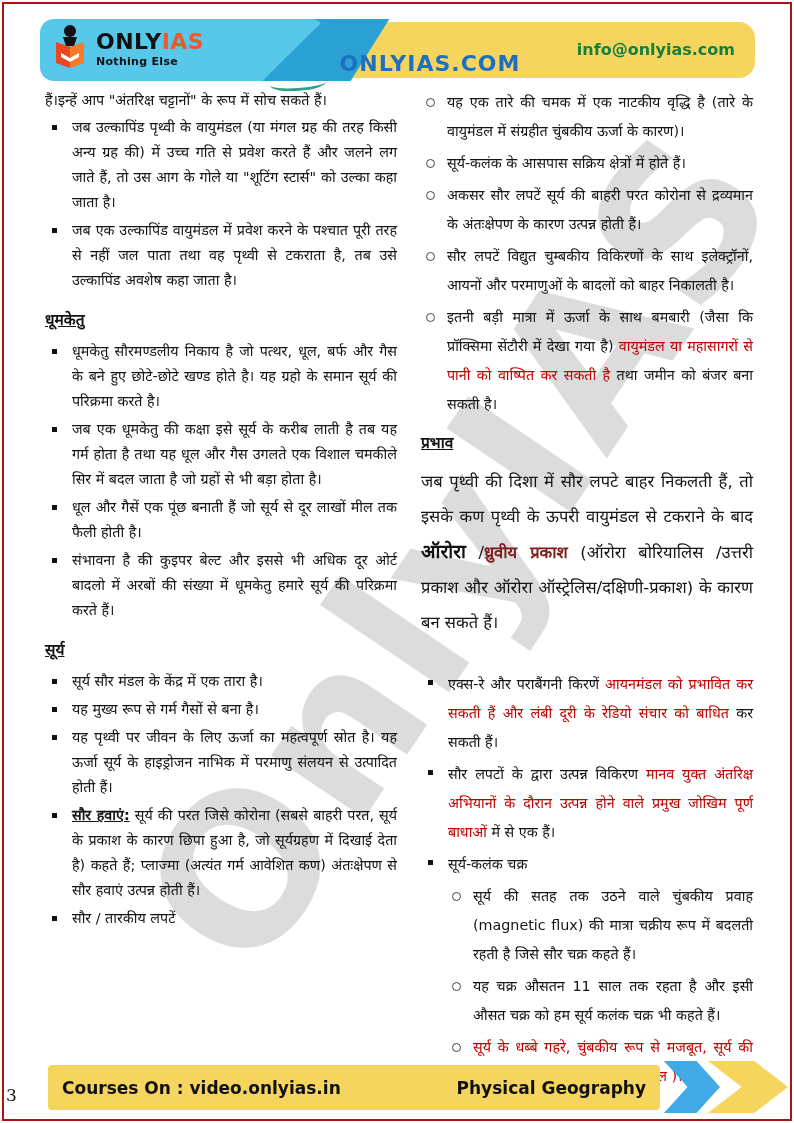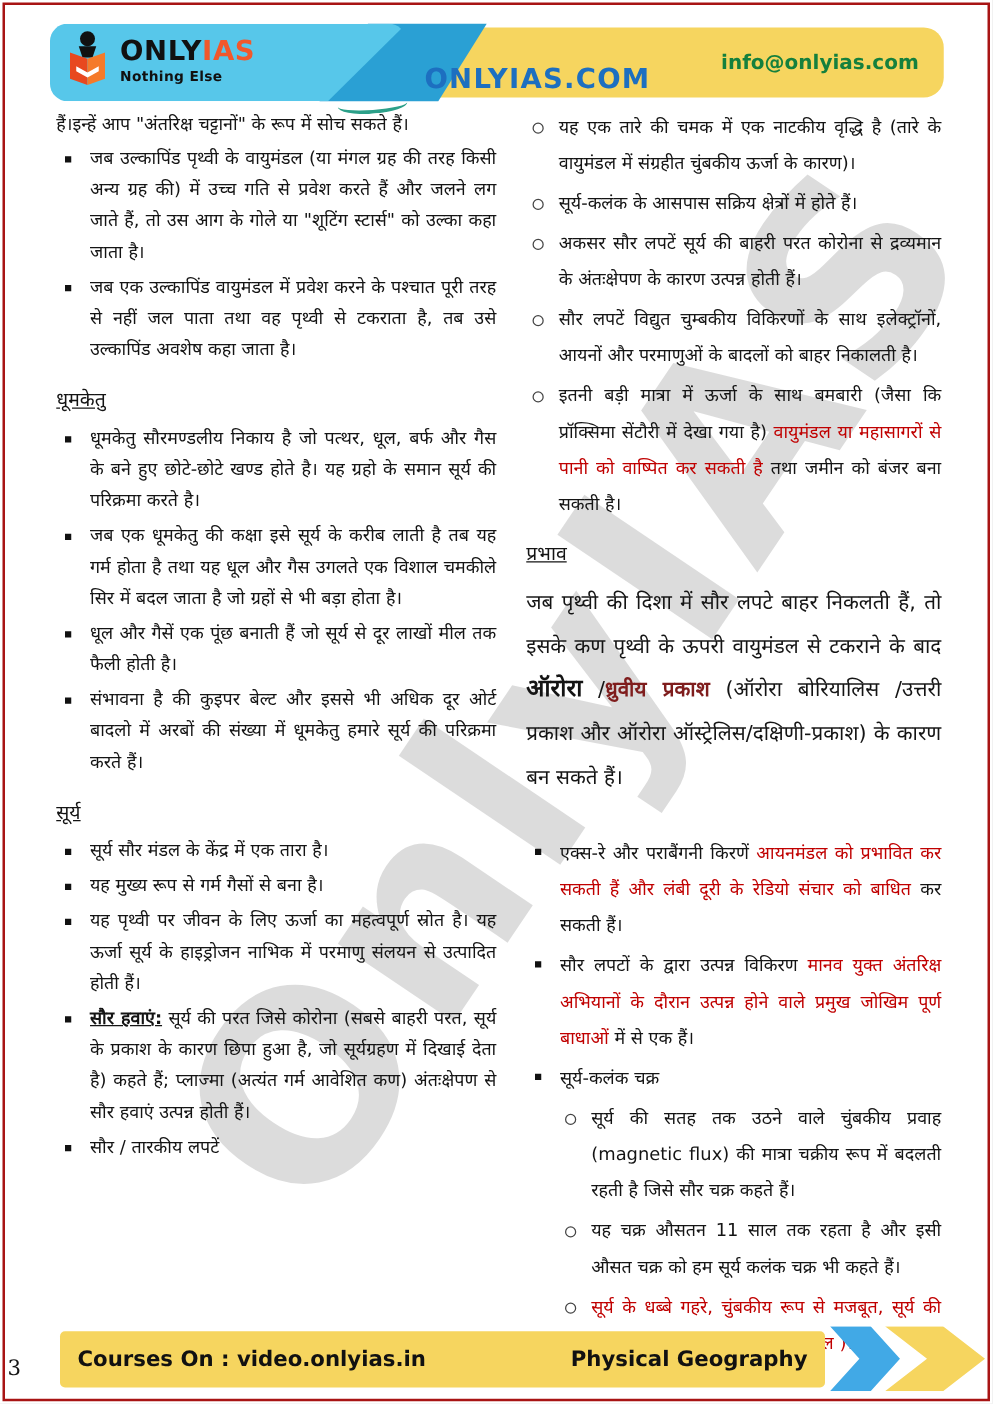--- a/index.html
+++ b/index.html
@@ -29,21 +29,21 @@
   .watermark{position:absolute;left:-90px;top:430px;width:1100px;z-index:0;text-align:center;
              font-size:205px;font-weight:bold;color:rgba(60,60,60,0.18);letter-spacing:6px;
              transform:rotate(-56deg);white-space:nowrap;pointer-events:none;}
 
   
   .body{position:absolute;left:45px;top:88px;width:708px;display:flex;gap:24px;z-index:1;}
   .col{min-width:0;}
   .col-left{width:352px;font-size:14.3px;line-height:25px;}
   .col-right{width:332px;font-size:14.3px;line-height:29px;}
 
-  .blk-h{font-weight:normal;text-decoration:underline;font-size:15.5px;margin:15px 0 6px;}
+  .blk-h{font-weight:bold;text-decoration:underline;font-size:15.5px;margin:15px 0 6px;}
   .col-right .blk-h{margin-top:10px;}
   .blk-p{text-align:justify;margin:0 0 2px;}
   .blk-lg{font-size:16.5px;line-height:35px;}
   .blk-gap{height:28px;}
   .blk-li{display:flex;margin:0 0 3px;}
   .mark{flex:0 0 auto;}
   .mark-sq{width:5px;height:5px;background:#111;margin:10px 15px 0 7px;}
   .mark-o{width:7px;height:7px;border:1.3px solid #444;border-radius:50%;margin:10px 12px 0 5px;}
   .o2{margin-left:26px;}
   .txt{flex:1;text-align:justify;}

